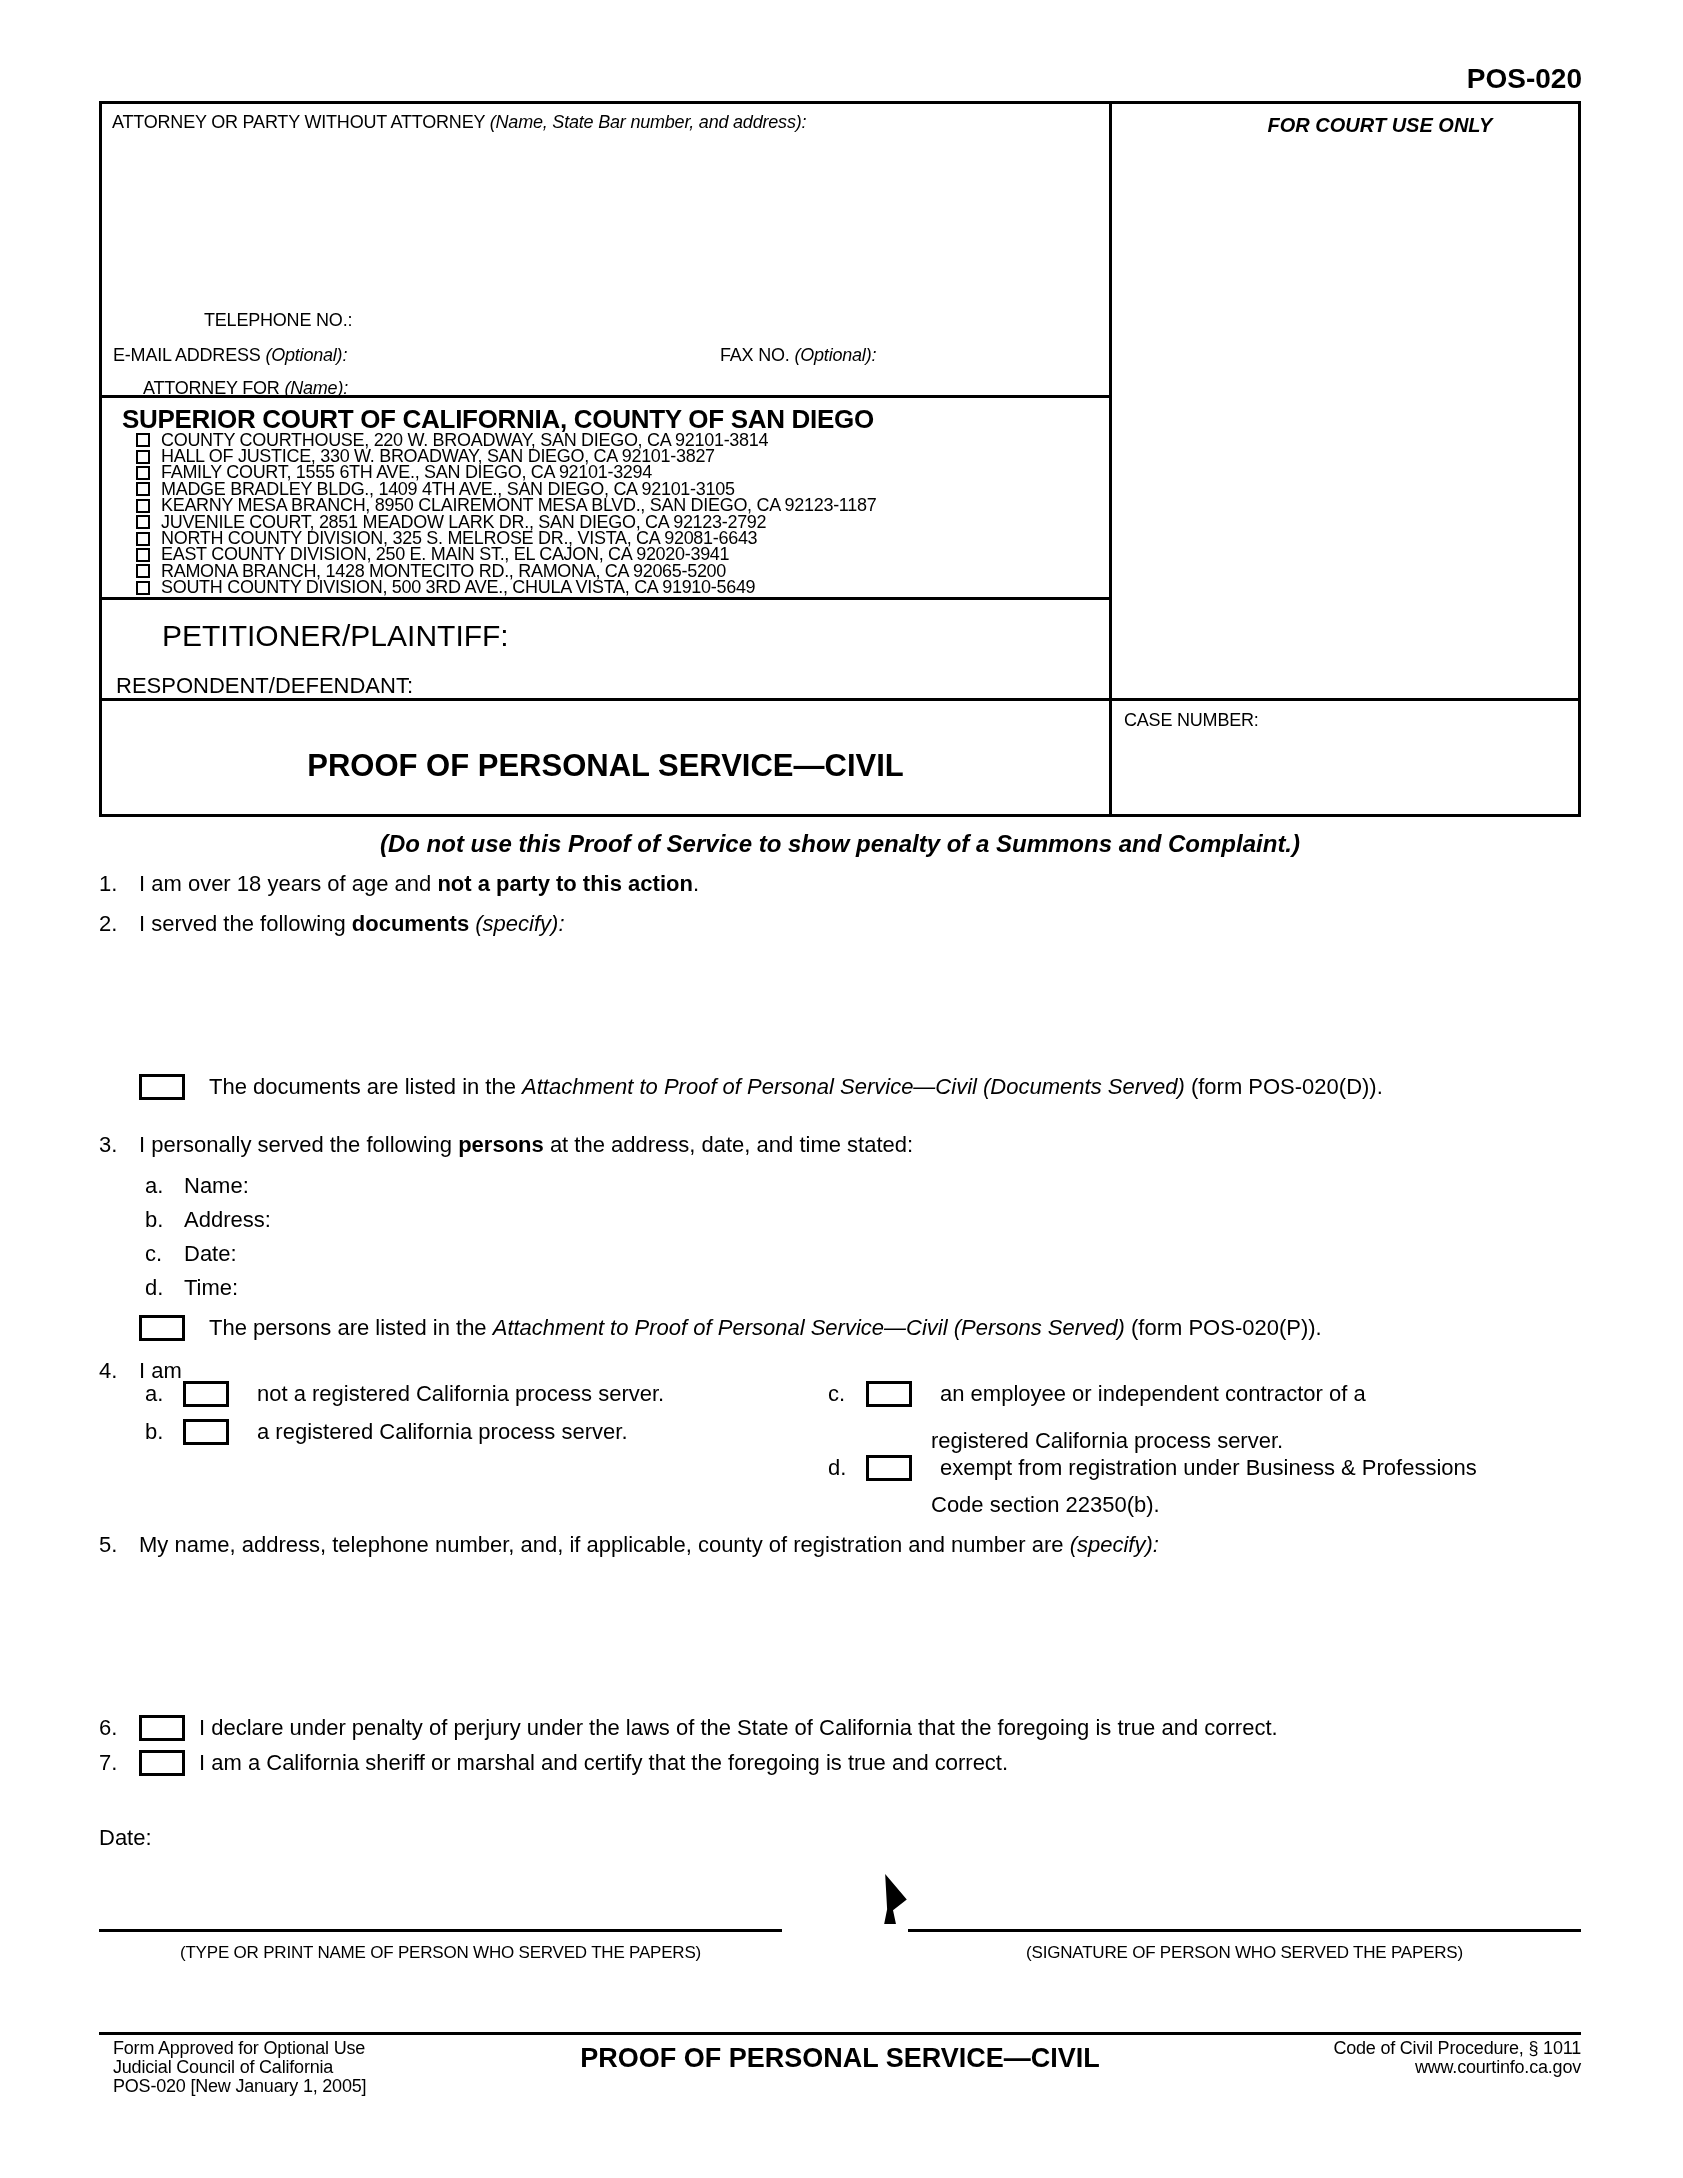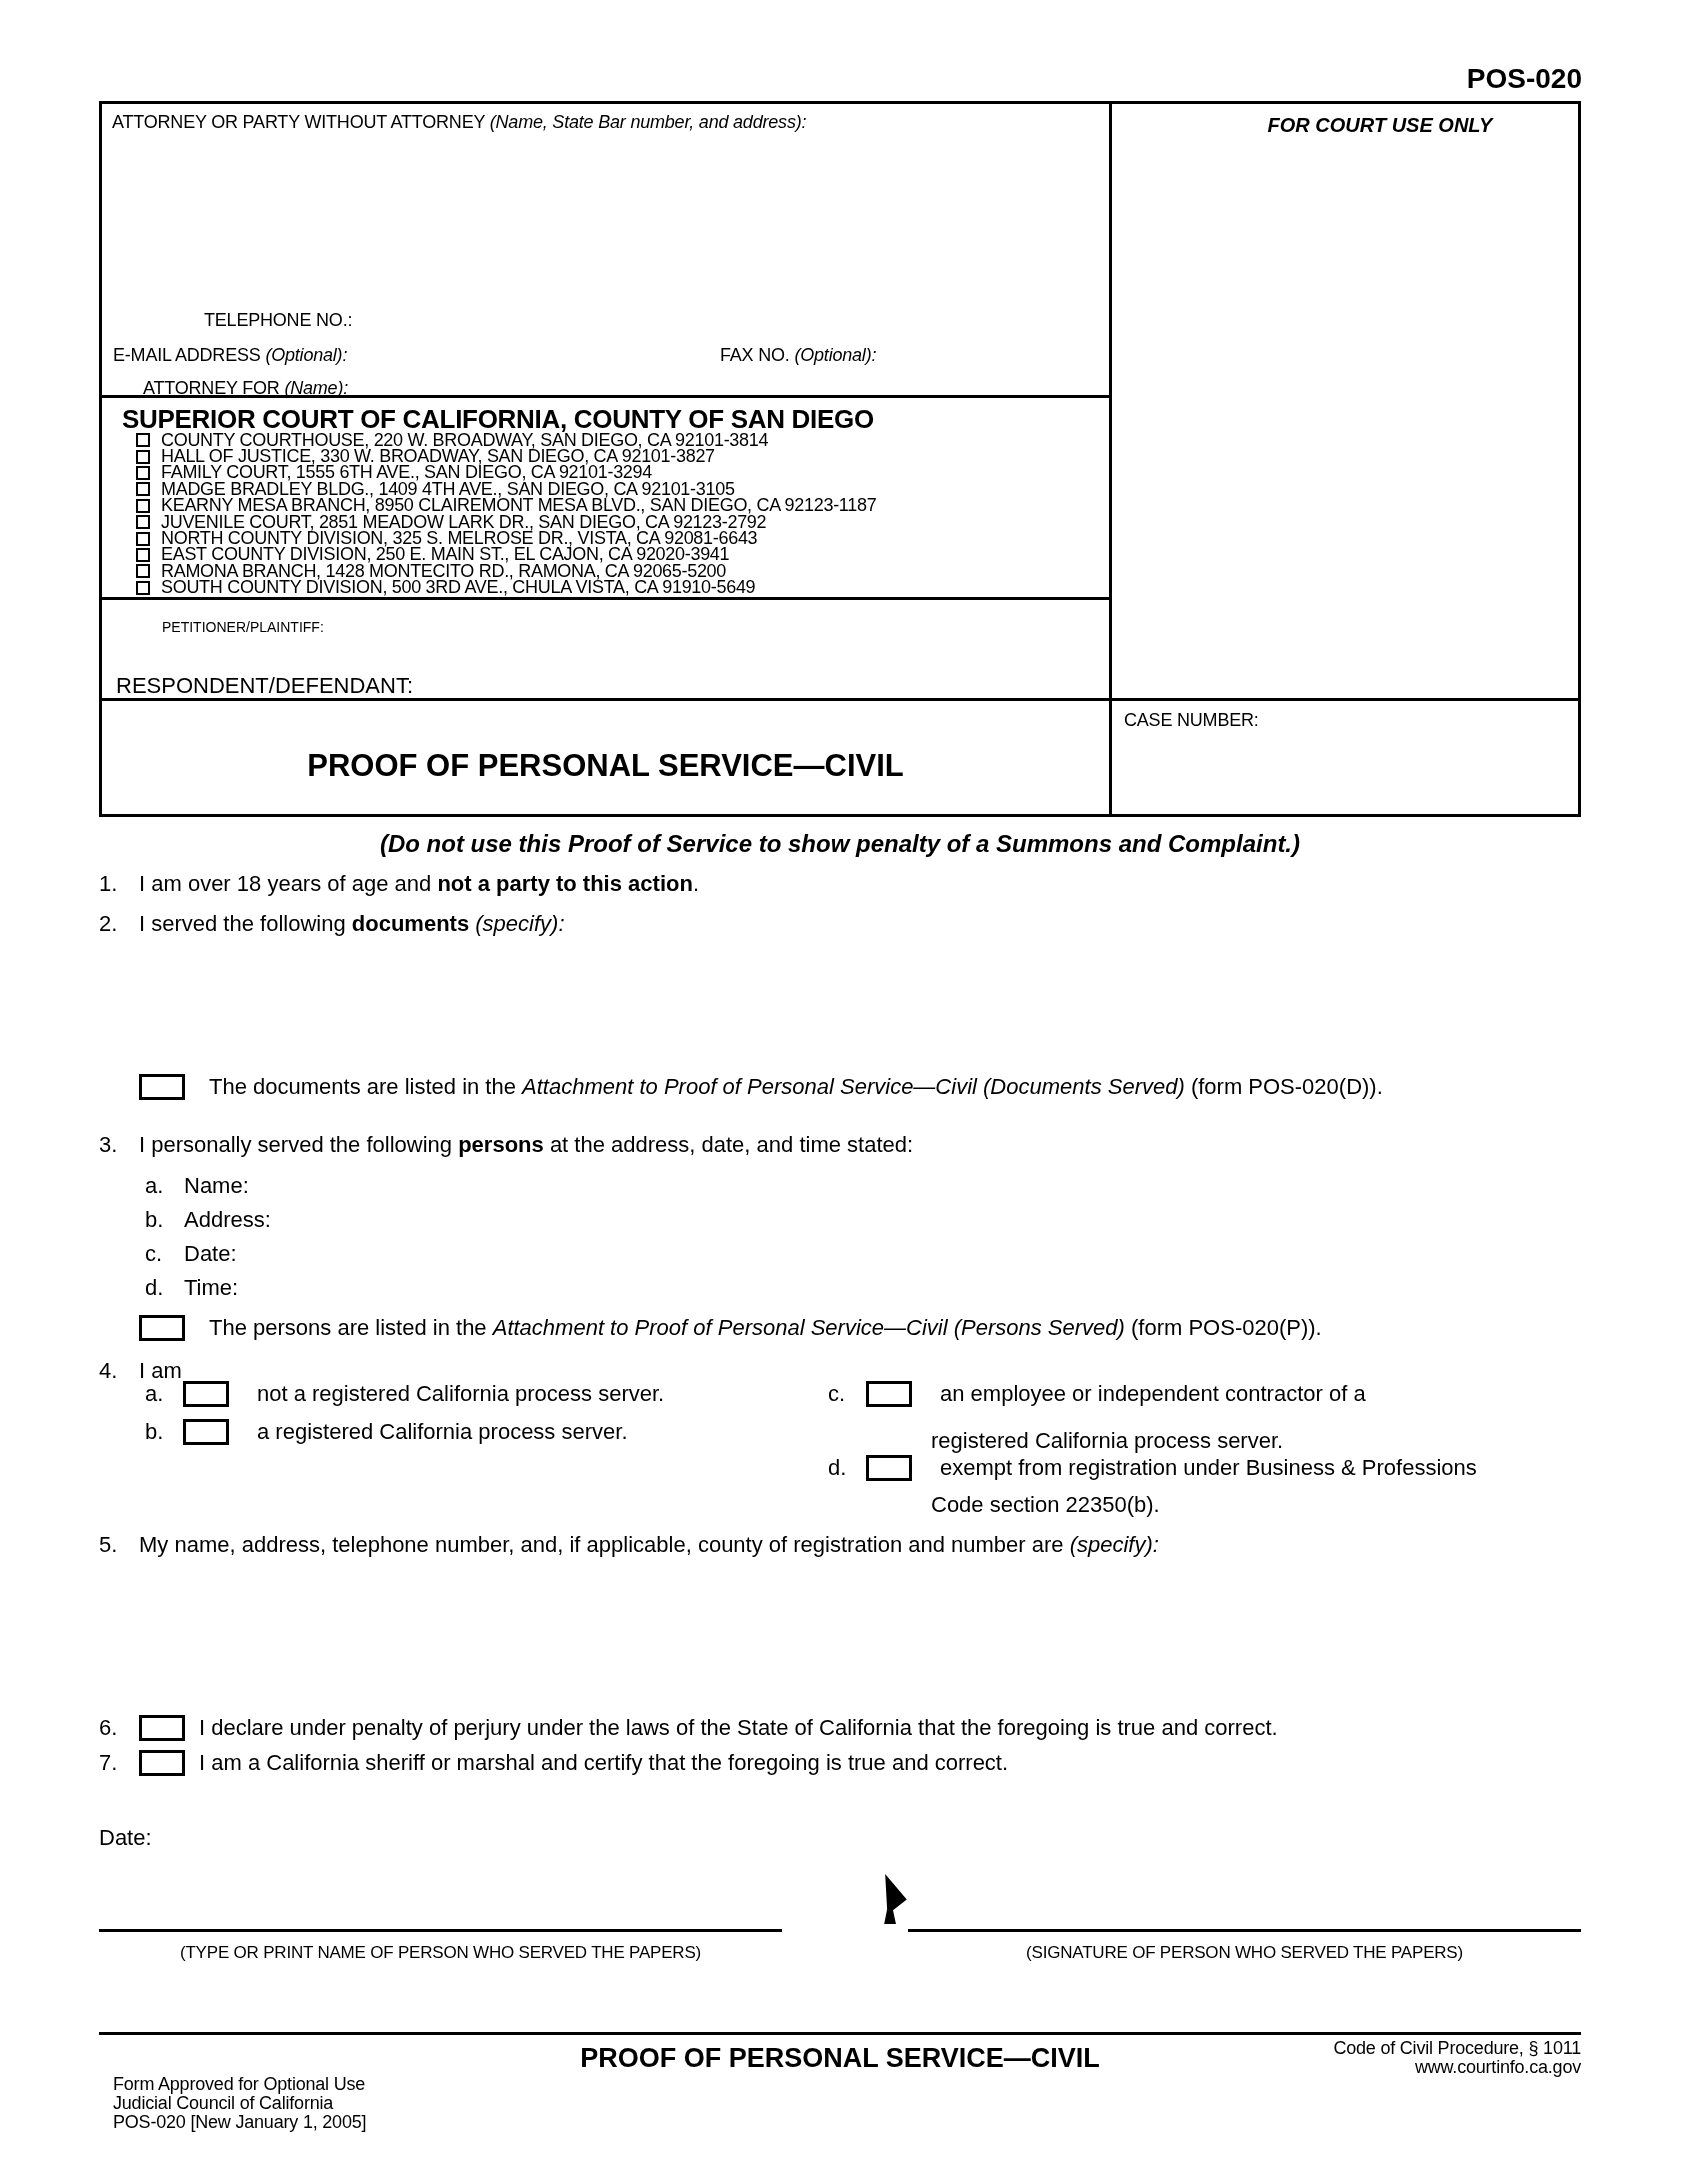--- a/index.html
+++ b/index.html
@@ -108,21 +108,21 @@
       <div class="branch-row">
         <span class="cb-sm"></span>
         <span class="branch-text">RAMONA BRANCH, 1428 MONTECITO RD., RAMONA, CA 92065-5200</span>
       </div>
       <div class="branch-row">
         <span class="cb-sm"></span>
         <span class="branch-text">SOUTH COUNTY DIVISION, 500 3RD AVE., CHULA VISTA, CA 91910-5649</span>
       </div>
     </div>
 
-    <div class="abs" style="left:60px; top:515px; font-size:14px;">PETITIONER/PLAINTIFF:</div>
+    <div class="abs" style="left:60px; top:515px; font-size:30px;">PETITIONER/PLAINTIFF:</div>
     <div class="abs field" style="left:317px; top:511px; width:673px; height:34px;"></div>
     <div class="abs" style="left:14px; top:569px; font-size:22px;">RESPONDENT/DEFENDANT:</div>
     <div class="abs field" style="left:317px; top:565px; width:673px; height:26px;"></div>
 
     <div class="abs b" style="left:0; top:644px; width:1007px; text-align:center; font-size:31px;">PROOF OF PERSONAL SERVICE—CIVIL</div>
 
     <div class="abs b i" style="left:1010px; top:10px; width:536px; text-align:center; font-size:20px;">FOR COURT USE ONLY</div>
     <div class="abs small-label" style="left:1022px; top:606px;">CASE NUMBER:</div>
     <div class="abs field" style="left:1022px; top:630px; width:436px; height:74px;"></div>
   </div>
@@ -224,21 +224,21 @@
 
   <svg class="abs" style="left:879px; top:1874px;" width="30" height="56" viewBox="0 0 30 57">
     <polygon points="6,0 28,26 14,37 17,51 5,51 8,36" fill="#000"></polygon>
   </svg>
 
   <div class="abs sig-line" style="left:908px; top:1929px; width:673px;"></div>
   <div class="abs caption" style="left:908px; top:1943px; width:673px;">(SIGNATURE OF PERSON WHO SERVED THE PAPERS)</div>
 
   <div class="abs" style="left:99px; top:2032px; width:1482px; height:3px; background:#000;"></div>
 
-  <div class="abs footer-small" style="left:113px; top:2039px;margin-top:36px;">
+  <div class="abs footer-small" style="left:113px; top:2039px;">
     <div>Form Approved for Optional Use</div>
     <div>Judicial Council of California</div>
     <div>POS-020 [New January 1, 2005]</div>
   </div>
 
   <div class="abs b" style="left:99px; top:2043px; width:1482px; text-align:center; font-size:27px;">PROOF OF PERSONAL SERVICE—CIVIL</div>
 
   <div class="abs footer-small" style="right:102px; top:2039px; text-align:right;">
     <div>Code of Civil Procedure, § 1011</div>
     <div>www.courtinfo.ca.gov</div>

